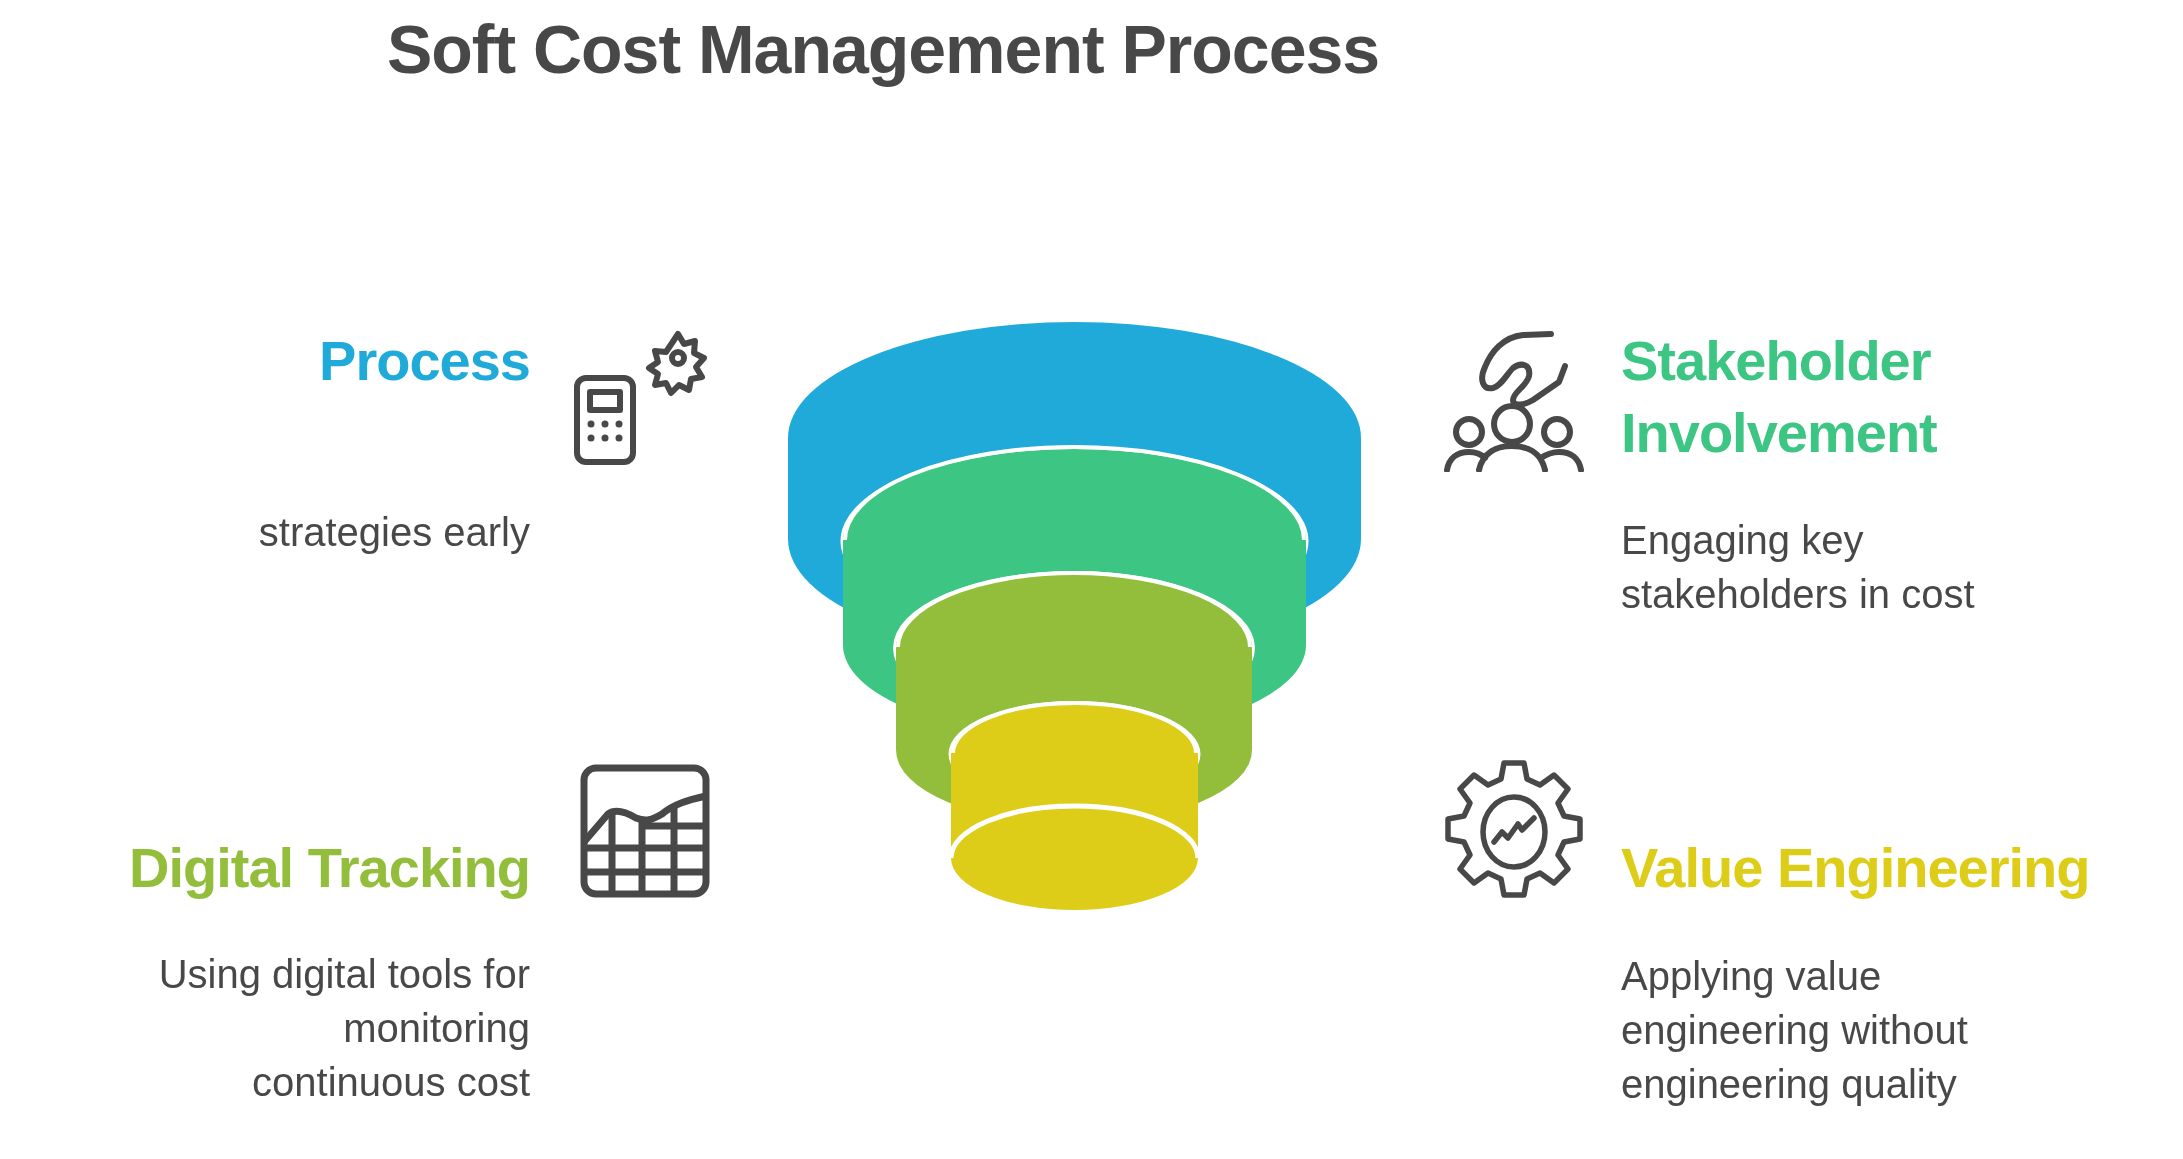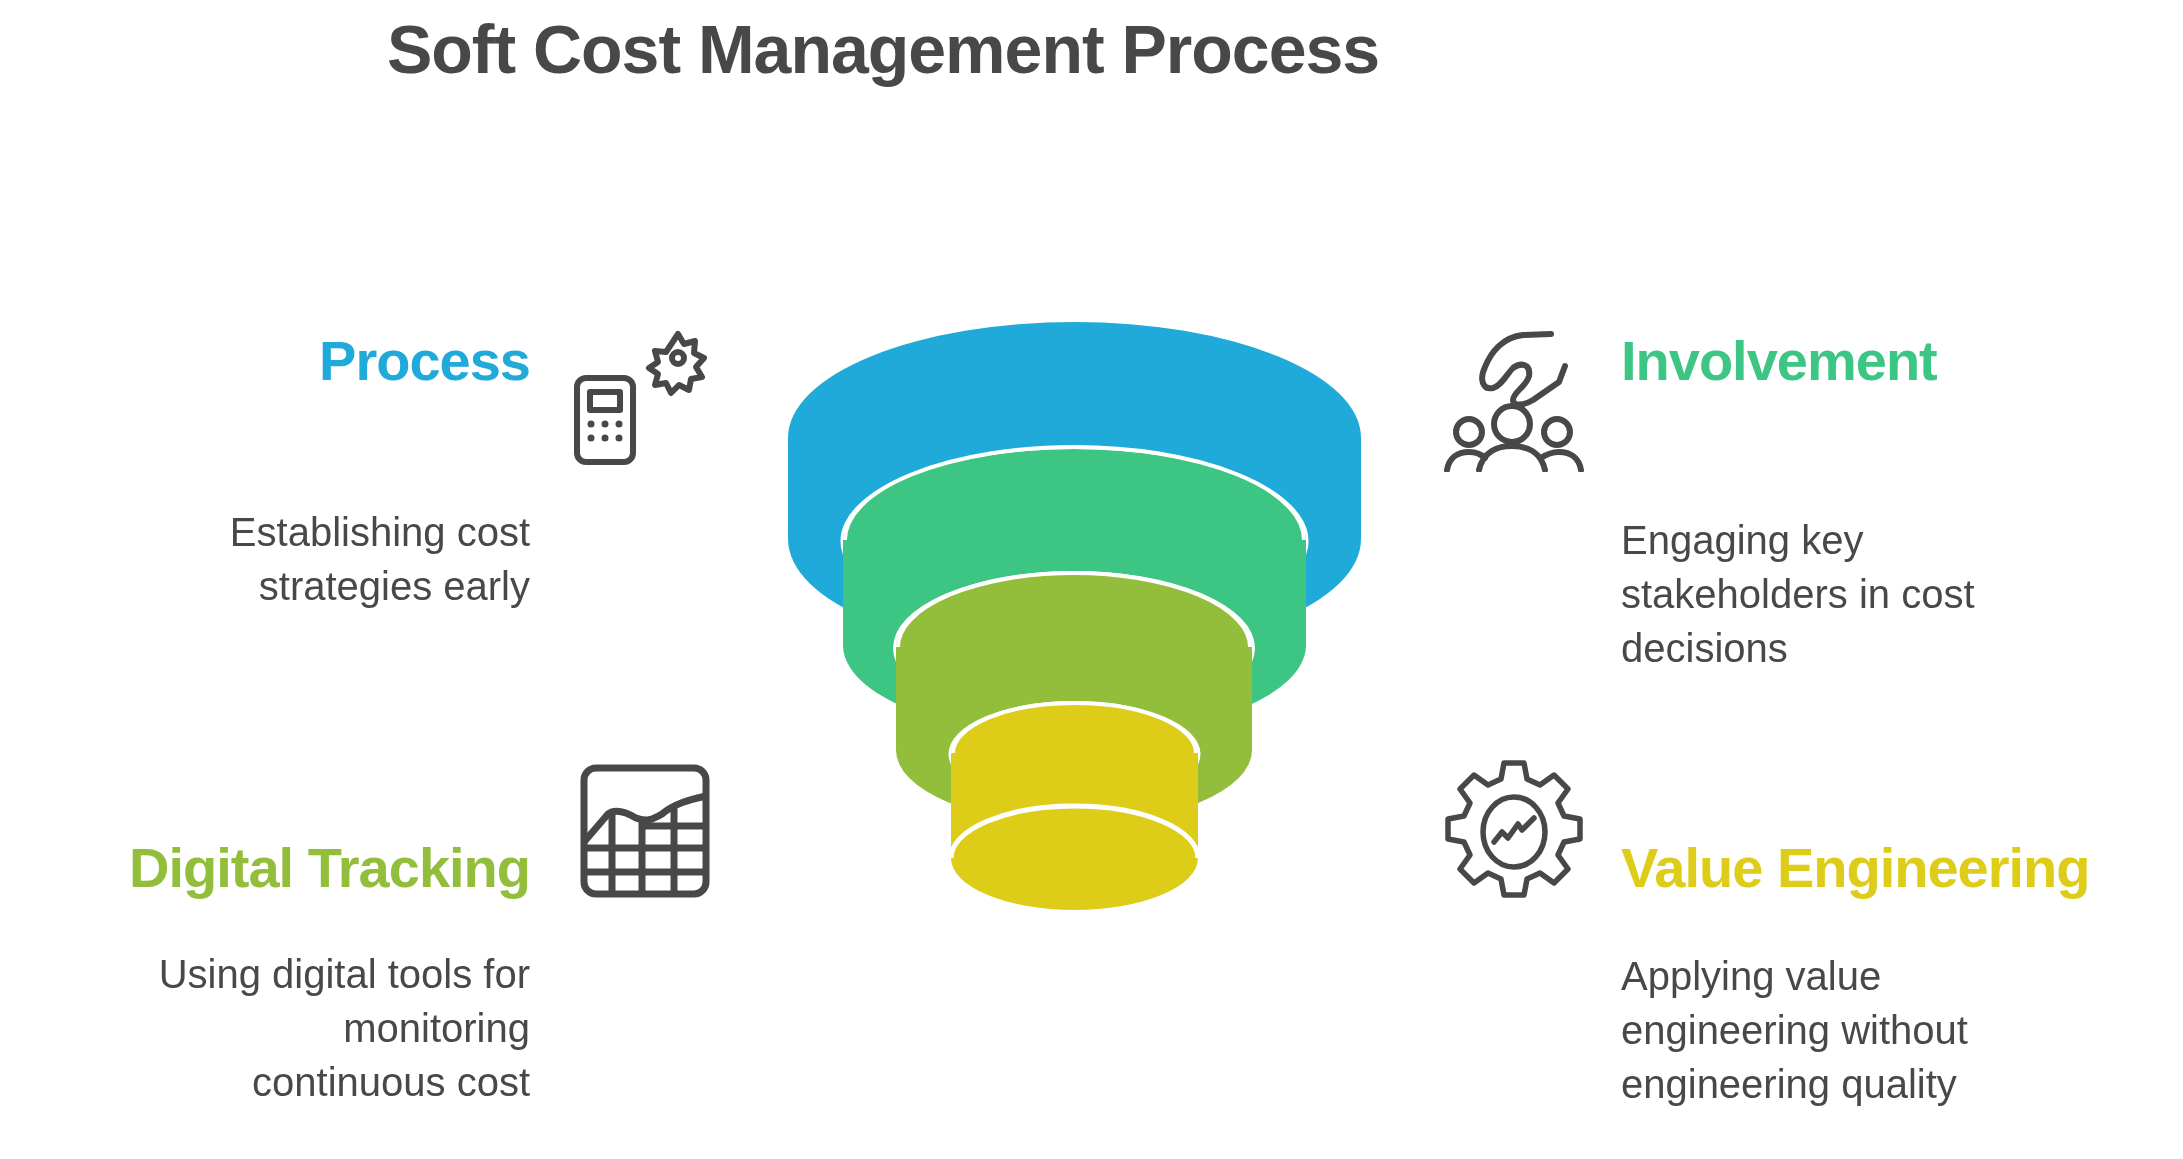--- a/index.html
+++ b/index.html
@@ -42,21 +42,20 @@
   <path d="M845,540 A229.5,93 0 0 1 1304,540" fill="none" stroke="#ffffff" stroke-width="4"></path>
   <path d="M898,647 A176,74 0 0 1 1250,647" fill="none" stroke="#ffffff" stroke-width="4"></path>
   <path d="M953,753 A121.5,50 0 0 1 1196,753" fill="none" stroke="#ffffff" stroke-width="4"></path>
   <path d="M951,858 A123.5,52 0 0 1 1198,858" fill="none" stroke="#ffffff" stroke-width="5"></path>
 </svg>
 
 <div class="heading left" style="top:325px; color:#20AAD9;">
   <div>Process</div>
 </div>
 <div class="body-text left" style="top:505px;">
-  <div>Establishing cost</div>
   <div>strategies early</div>
 </div>
 <svg class="icon" style="left:572px; top:326px;" width="146" height="142" viewBox="0 0 146 142">
   <g fill="none" stroke="#484848" stroke-width="6" stroke-linejoin="round" stroke-linecap="round">
     <rect x="5" y="52" width="56" height="84" rx="9"></rect>
     <rect x="18" y="66" width="30" height="18"></rect>
 
     <path d="M106,8 l6,10 l11,-3 l-1,12 l10,5 l-8,9 l6,10 l-11,2 l-2,11 l-10,-5 l-8,8 l-5,-10 l-11,2 l3,-11 l-9,-6 l9,-6 l-3,-11 l11,1 z"></path>
     <circle cx="106" cy="32" r="6"></circle>
   </g>
@@ -64,26 +63,26 @@
     <circle cx="19" cy="98" r="3.5"></circle>
       <circle cx="33" cy="98" r="3.5"></circle>
       <circle cx="47" cy="98" r="3.5"></circle>
     <circle cx="19" cy="112" r="3.5"></circle>
       <circle cx="33" cy="112" r="3.5"></circle>
       <circle cx="47" cy="112" r="3.5"></circle>
   </g>
 </svg>
 
 <div class="heading right" style="top:325px; color:#3DC584;">
+  <div>Stakeholder</div>
   <div>Involvement</div>
 </div>
 <div class="body-text right" style="top:513px;">
   <div>Engaging key</div>
   <div>stakeholders in cost</div>
-  <div>decisions</div>
 </div>
 <svg class="icon" style="left:1443px; top:322px;" width="142" height="150" viewBox="0 0 142 150">
   <g fill="none" stroke="#484848" stroke-width="6" stroke-linecap="round" stroke-linejoin="round">
     <path d="M108,12 L80,13 C60,15 48,30 42,45 C36,58 40,68 50,66 C58,64 64,52 70,46 C78,40 88,42 86,54 C84,64 70,70 70,78 C70,84 80,84 90,78 L116,60 L122,44"></path>
     <circle cx="69" cy="102" r="18"></circle>
     <circle cx="26" cy="110" r="13"></circle>
     <circle cx="114" cy="110" r="13"></circle>
     <path d="M36,148 C40,130 54,124 69,124 C84,124 98,130 102,148"></path>
     <path d="M4,148 C6,136 14,130 26,130 C32,130 38,132 42,136"></path>
     <path d="M138,148 C136,136 128,130 116,130 C110,130 104,132 98,136"></path>

